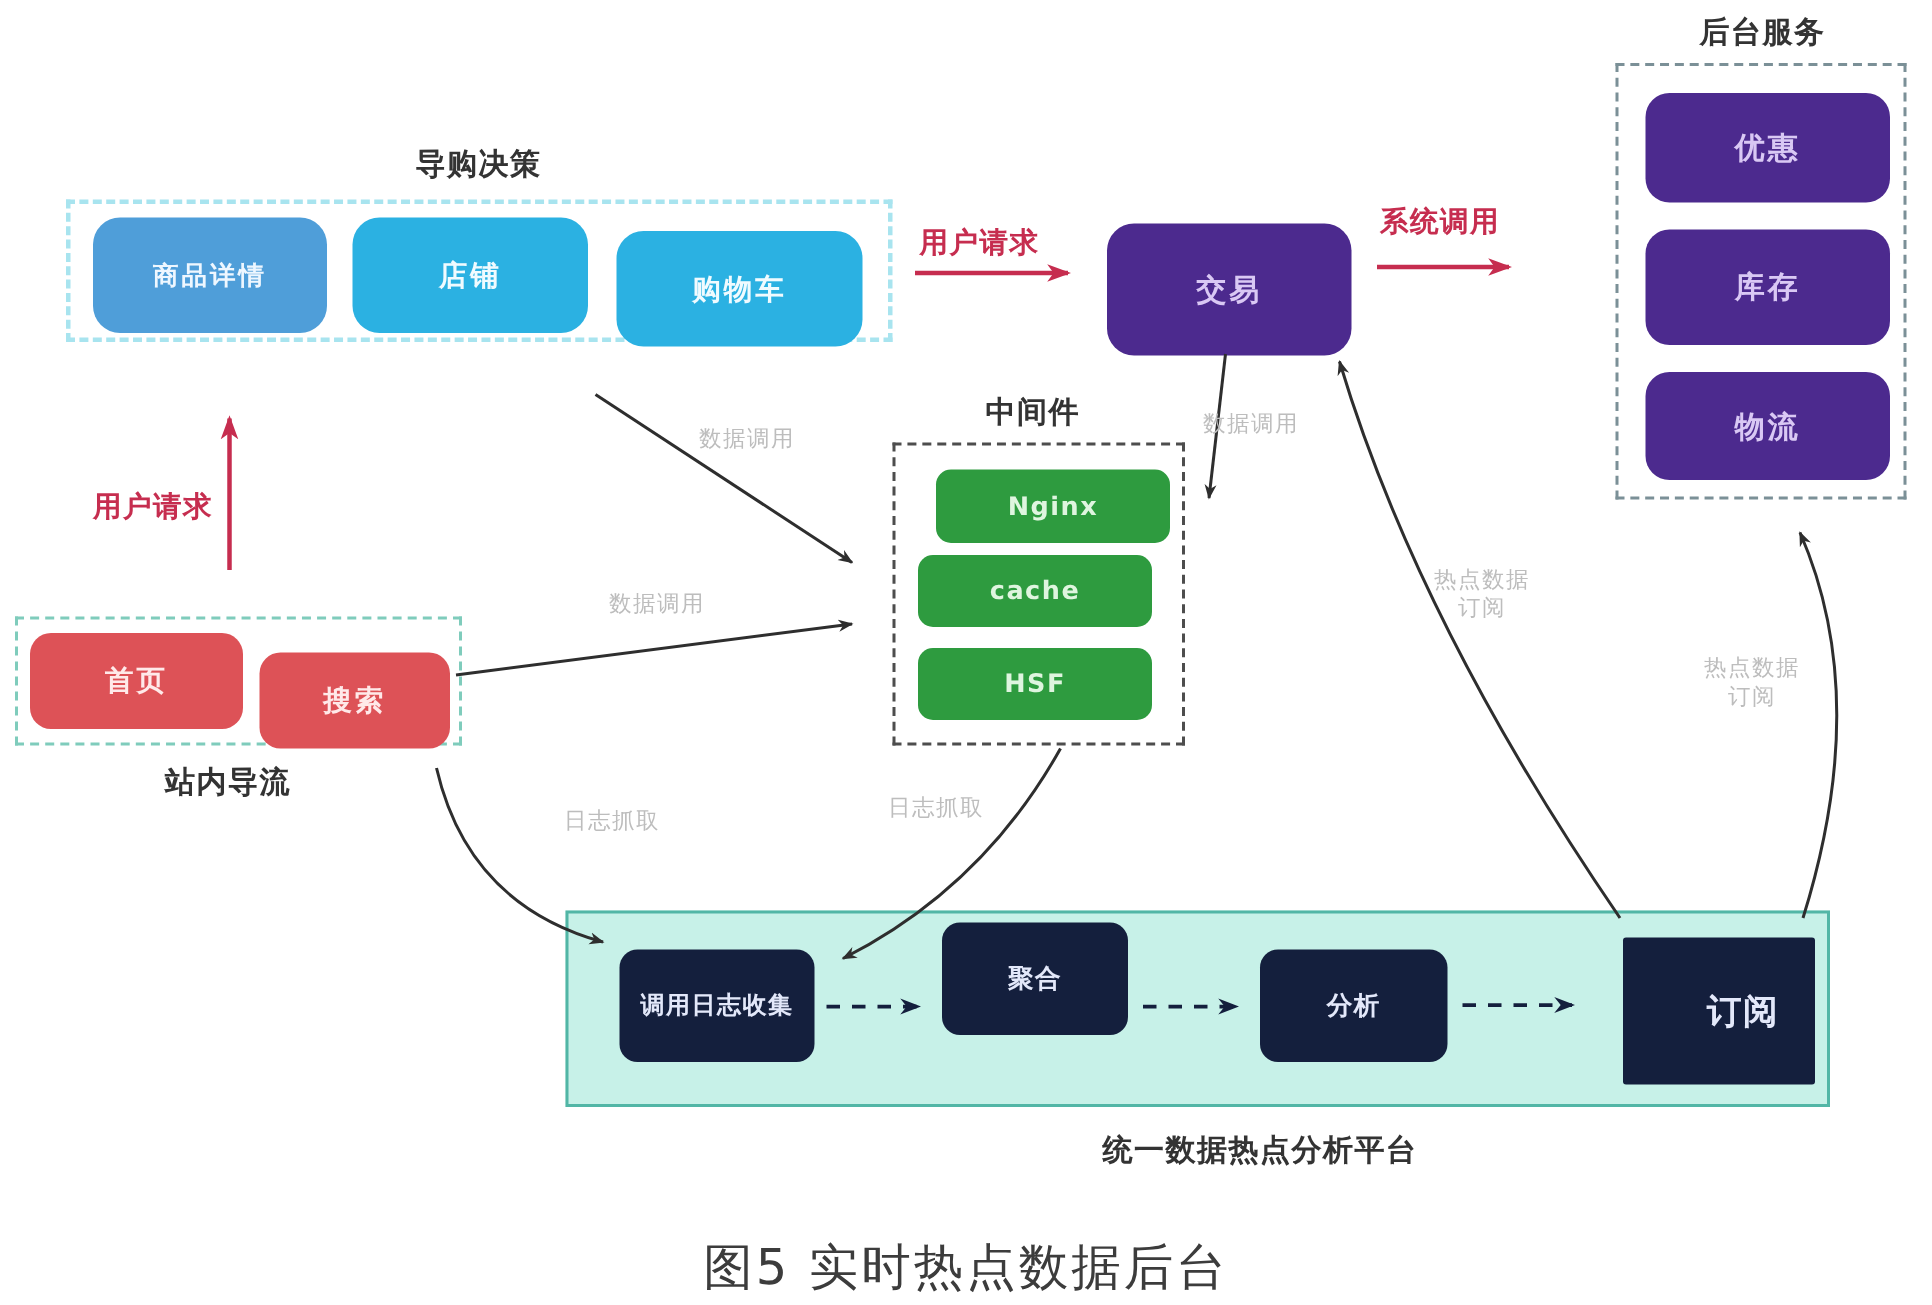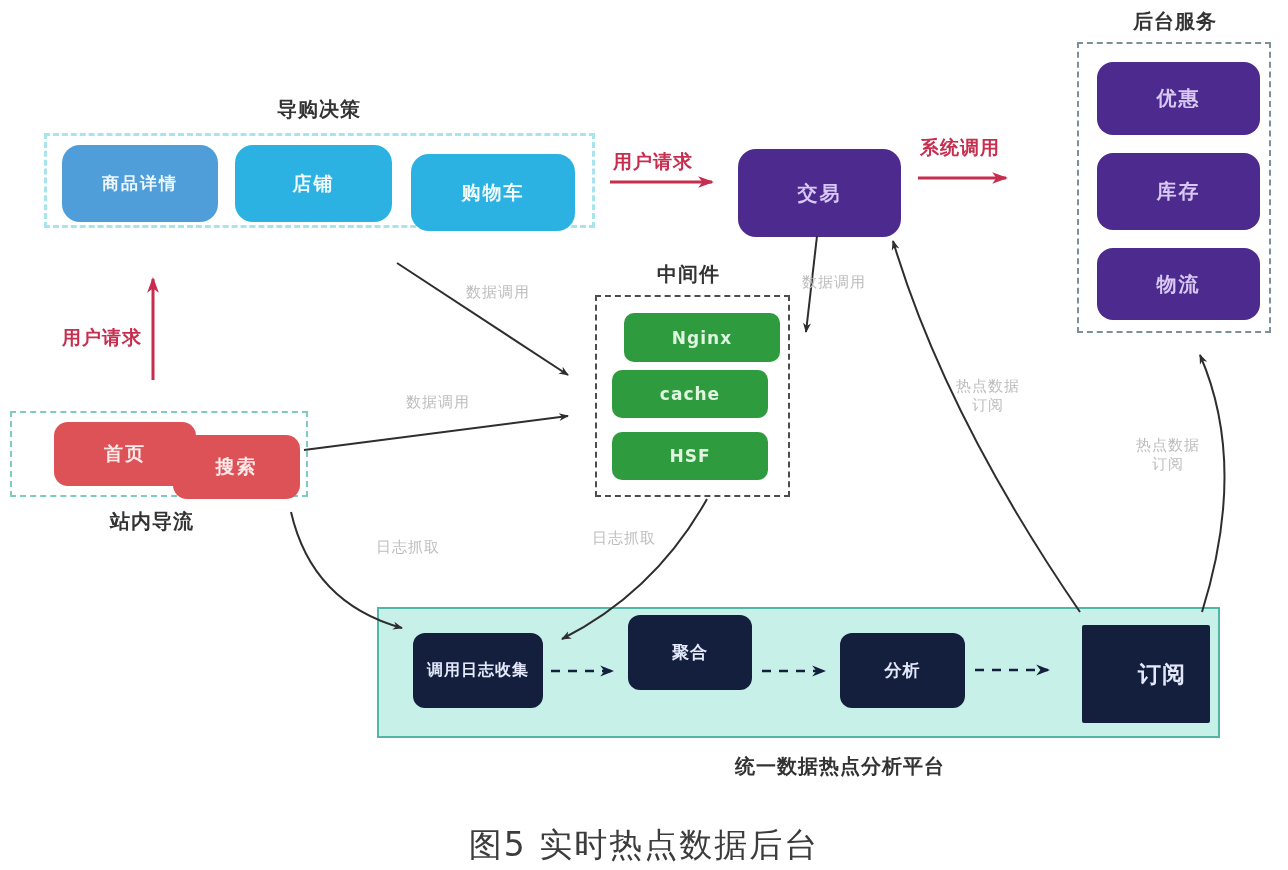--- a/index.html
+++ b/index.html
@@ -69,21 +69,21 @@
   <div class="node purple z2" style="left:738px;top:149px;width:163px;height:88px;border-radius:18px;">交易</div>
 
   <div class="node purple z2" style="left:1097px;top:62px;width:163px;height:73px;">优惠</div>
   <div class="node purple z2" style="left:1097px;top:153px;width:163px;height:77px;">库存</div>
   <div class="node purple z2" style="left:1097px;top:248px;width:163px;height:72px;">物流</div>
 
   <div class="node green z2" style="left:624px;top:313px;width:156px;height:49px;">Nginx</div>
   <div class="node green z2" style="left:612px;top:370px;width:156px;height:48px;">cache</div>
   <div class="node green z2" style="left:612px;top:432px;width:156px;height:48px;">HSF</div>
 
-  <div class="node red z2" style="left:20px;top:422px;width:142px;height:64px;margin-left:34px;">首页</div>
+  <div class="node red z2" style="left:20px;top:422px;width:142px;height:64px;">首页</div>
   <div class="node red z2" style="left:173px;top:422px;width:127px;height:64px;margin-top:13px;">搜索</div>
 
   <div class="node navy z2" style="left:413px;top:633px;width:130px;height:75px;font-size:16px;">调用日志收集</div>
   <div class="node navy z2" style="left:628px;top:615px;width:124px;height:75px;">聚合</div>
   <div class="node navy z2" style="left:840px;top:633px;width:125px;height:75px;">分析</div>
   <div class="node navy sharp z2" style="left:1082px;top:625px;width:128px;height:98px;">订阅</div>
 
   <svg id="arrows" width="1288" height="870" viewBox="0 0 1288 870">
     <defs>
       <marker id="mk-black" markerWidth="11" markerHeight="10" refX="9" refY="4" orient="auto" markerUnits="userSpaceOnUse" viewBox="0 0 11 8">

